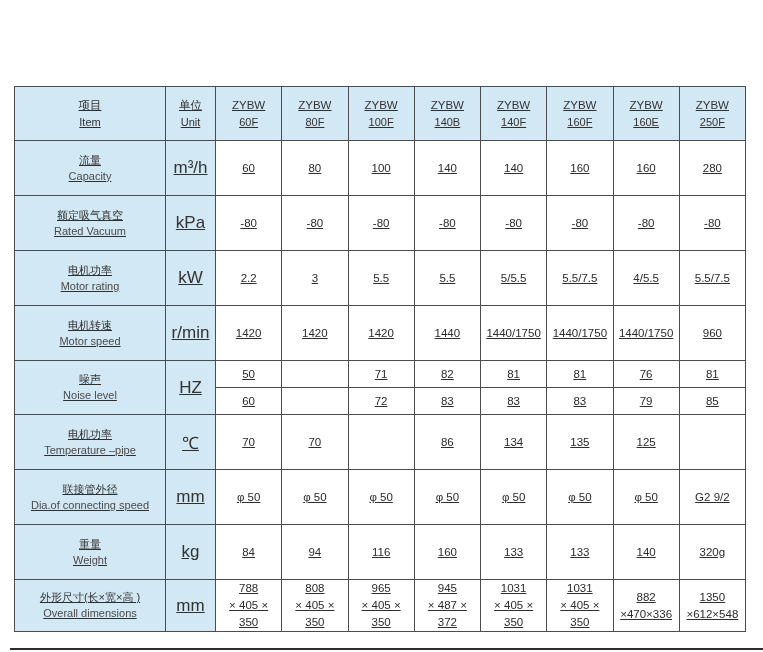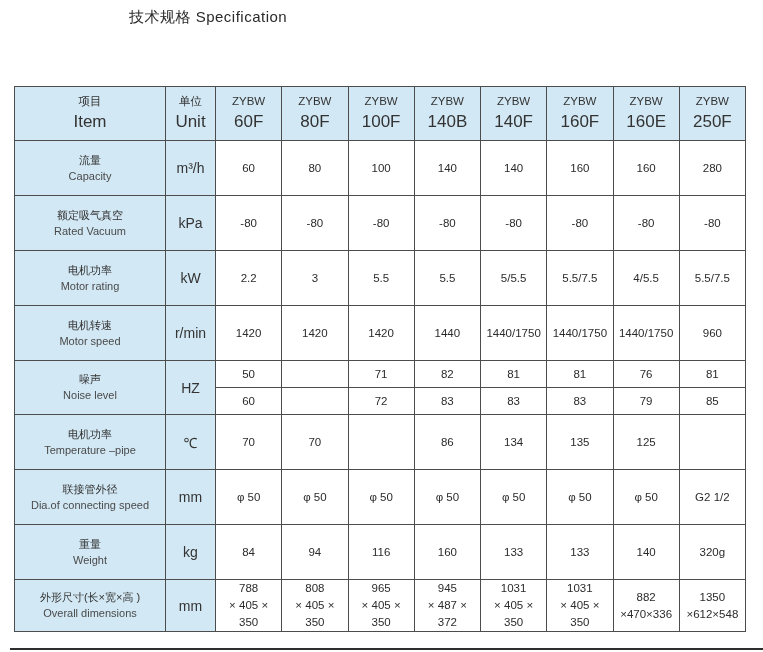--- a/index.html
+++ b/index.html
@@ -6,48 +6,47 @@
   .page{
     position:relative;width:763px;height:652px;background:#ffffff;overflow:hidden;
     font-family:"Liberation Sans", sans-serif;color:#2f2f2f;
   }
   .title{
     position:absolute;left:129px;top:8px;margin:0;
     font-size:15px;font-weight:400;color:#2a2a2a;letter-spacing:0.5px;
   }
   table.spec-table{
     position:absolute;left:14px;top:86px;width:732px;
-    border-collapse:collapse;table-layout:fixed;
+    border-collapse:collapse;table-layout:fixed;text-decoration:underline;
   }
   .spec-table col.c-item{width:151px;}
   .spec-table col.c-unit{width:50px;}
   .spec-table th,.spec-table td{
     border:1px solid #4c4c4c;padding:0 2px;text-align:center;vertical-align:middle;
     font-weight:400;overflow:hidden;
   }
   .blue{background:#d2e8f4;}
   thead tr{height:54px;}
   tbody tr{height:55px;}
   tbody tr.sub{height:27px;}
   tbody tr:last-child{height:52px;}
   .zh{font-size:11px;color:#333;line-height:1.35;}
   .en{font-size:11px;color:#4a4a4a;line-height:1.3;margin-top:1px;}
   thead .zh{font-size:11.5px;}
-  thead .en{font-size:17px;color:#333;margin-top:2px;}
-  td.unit-cell{font-size:14px;color:#333;}
+  thead .en{font-size:11px;color:#333;margin-top:2px;}
+  td.unit-cell{font-size:17px;color:#333;}
   td.val{font-size:11.5px;color:#2b2b2b;white-space:pre-line;line-height:1.45;}
   .bottom-rule{
     position:absolute;left:10px;top:648px;width:753px;height:2px;background:#2e2e2e;
   }
 </style>
 </head>
 <body>
 
 <div class="page">
-  <h1 class="title">技术规格 Specification</h1>
 
   <table class="spec-table">
     <colgroup>
       <col class="c-item">
         <col class="c-unit">
       <col>
         <col>
         <col>
         <col>
         <col>
@@ -206,21 +205,21 @@
             <div class="en">Dia.of connecting speed</div>
           </td>
           <td class="blue unit-cell">mm</td>
           <td class="val">φ 50</td>
           <td class="val">φ 50</td>
           <td class="val">φ 50</td>
           <td class="val">φ 50</td>
           <td class="val">φ 50</td>
           <td class="val">φ 50</td>
           <td class="val">φ 50</td>
-          <td class="val">G2  1/2</td>
+          <td class="val">G2  9/2</td>
         </tr>
         <tr>
           <td class="blue item-cell">
             <div class="zh">重量</div>
             <div class="en">Weight</div>
           </td>
           <td class="blue unit-cell">kg</td>
           <td class="val">84</td>
           <td class="val">94</td>
           <td class="val">116</td>

